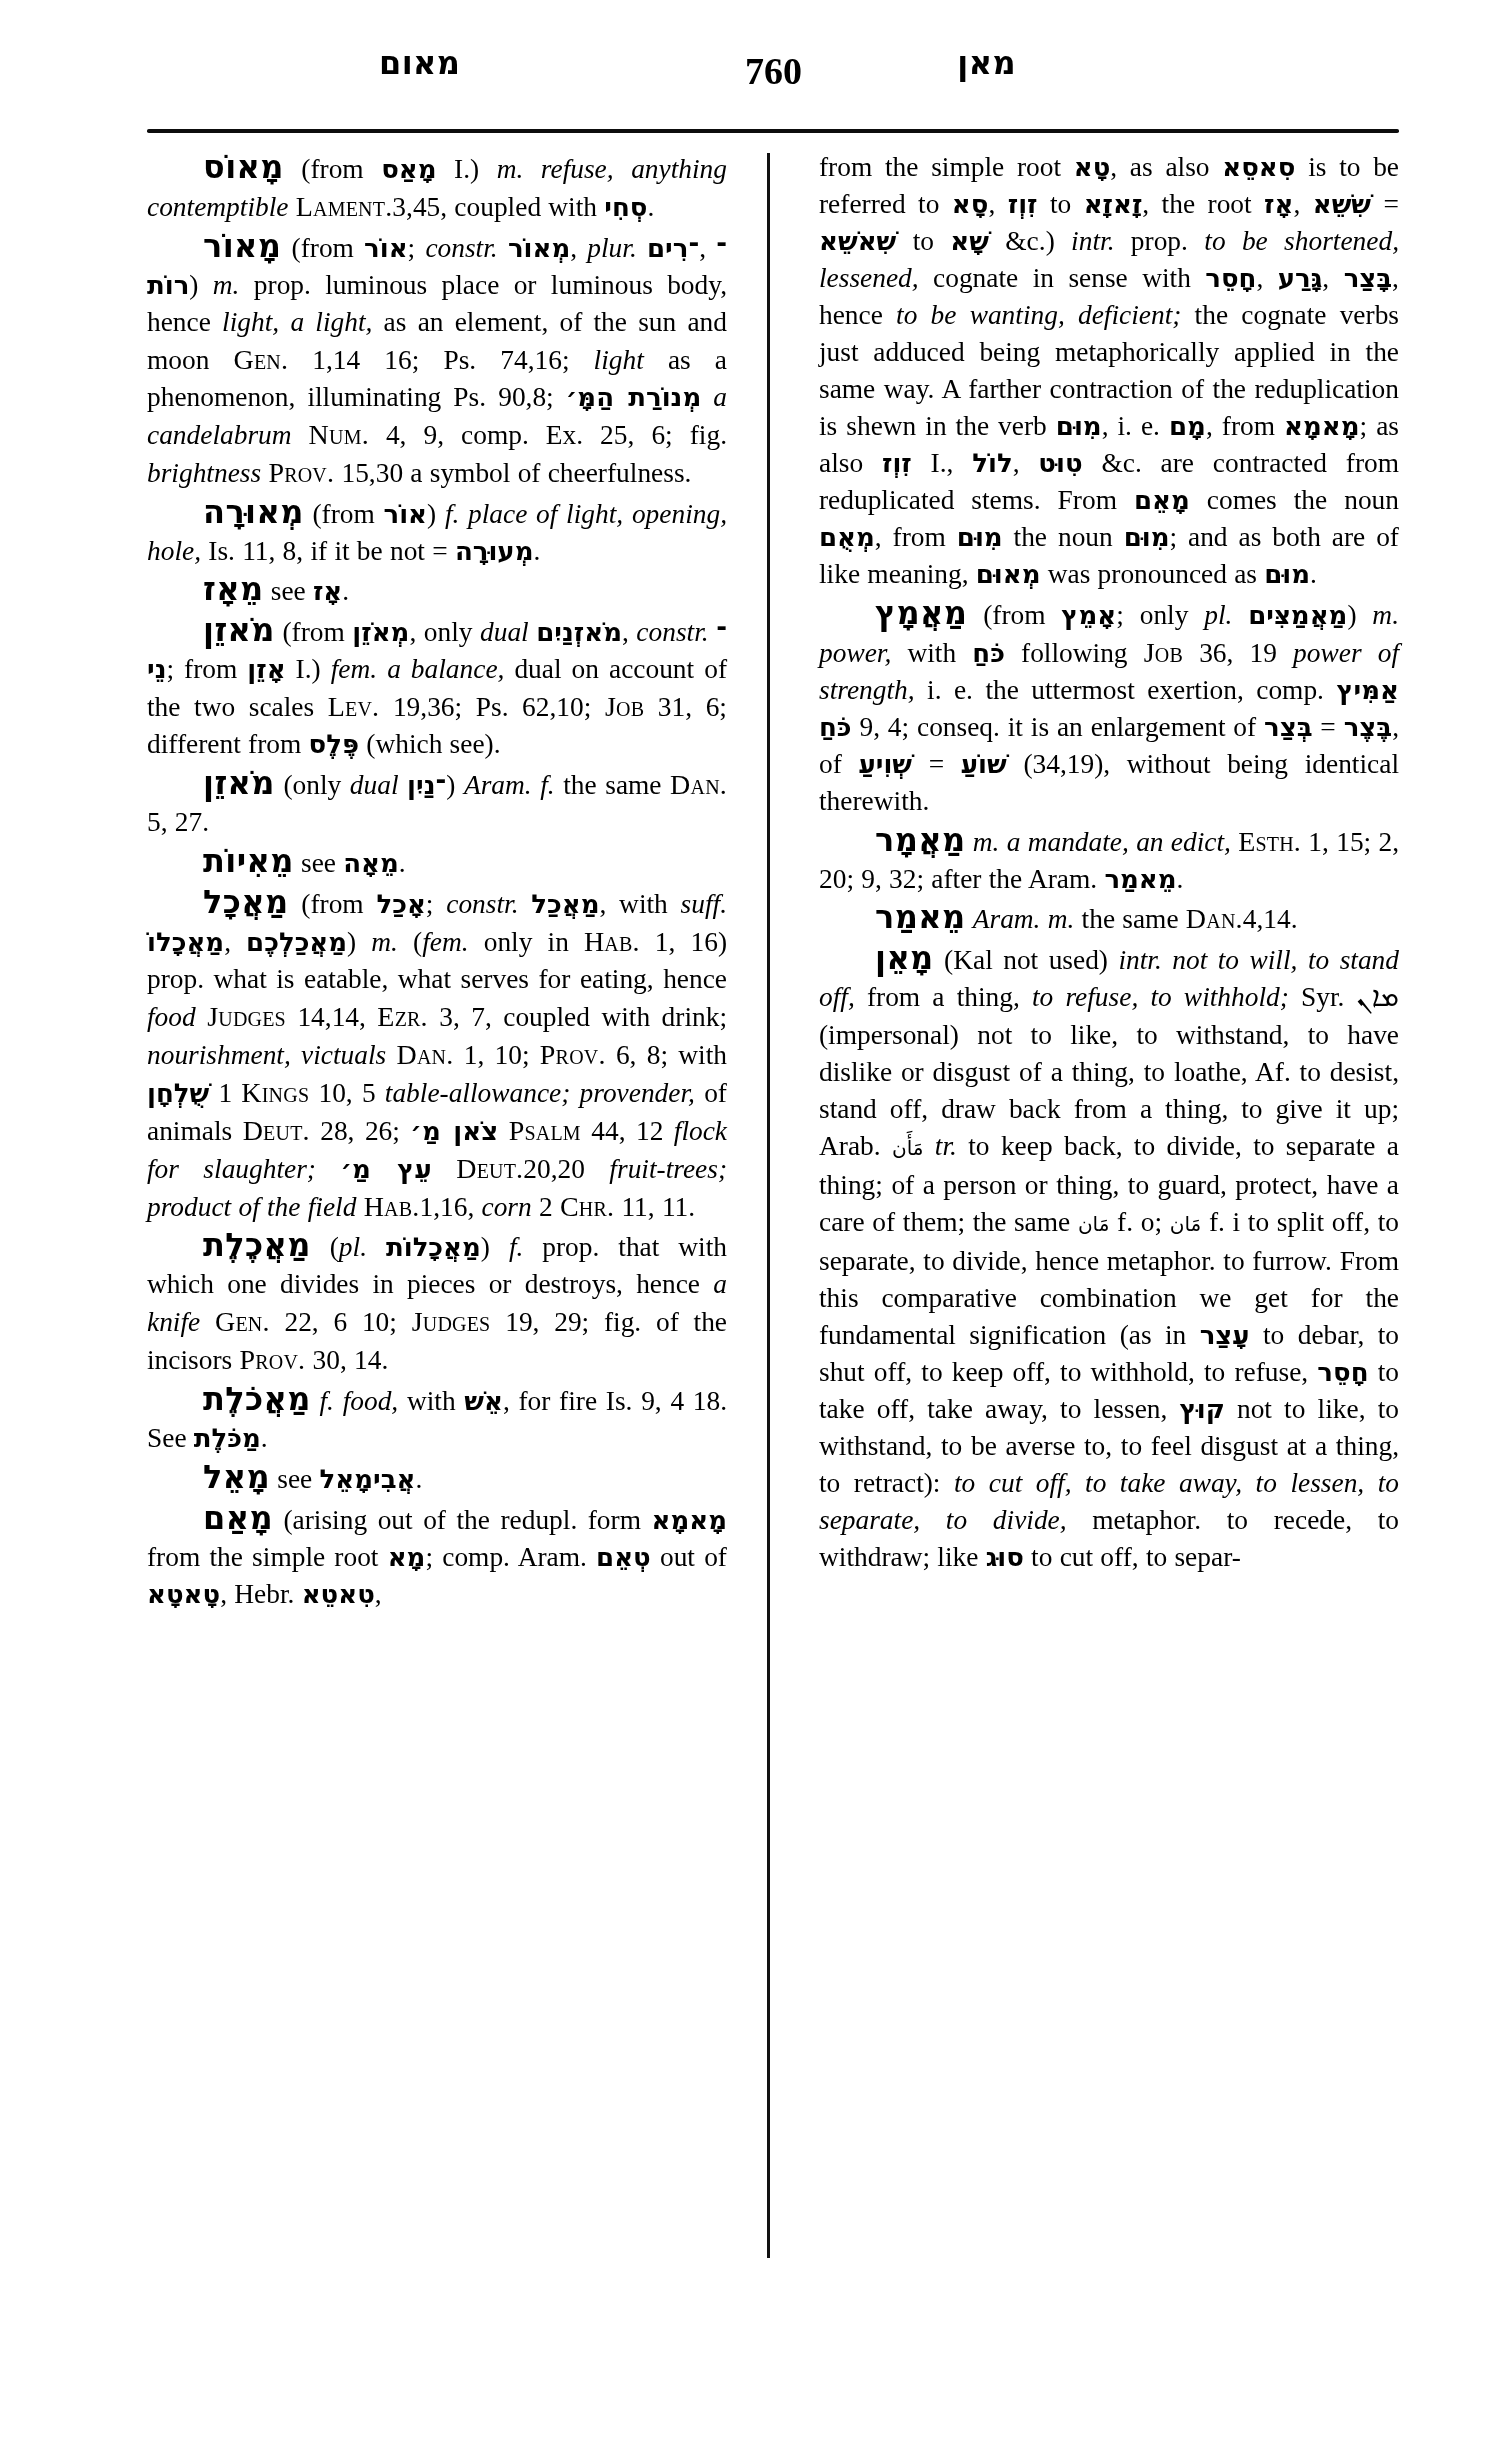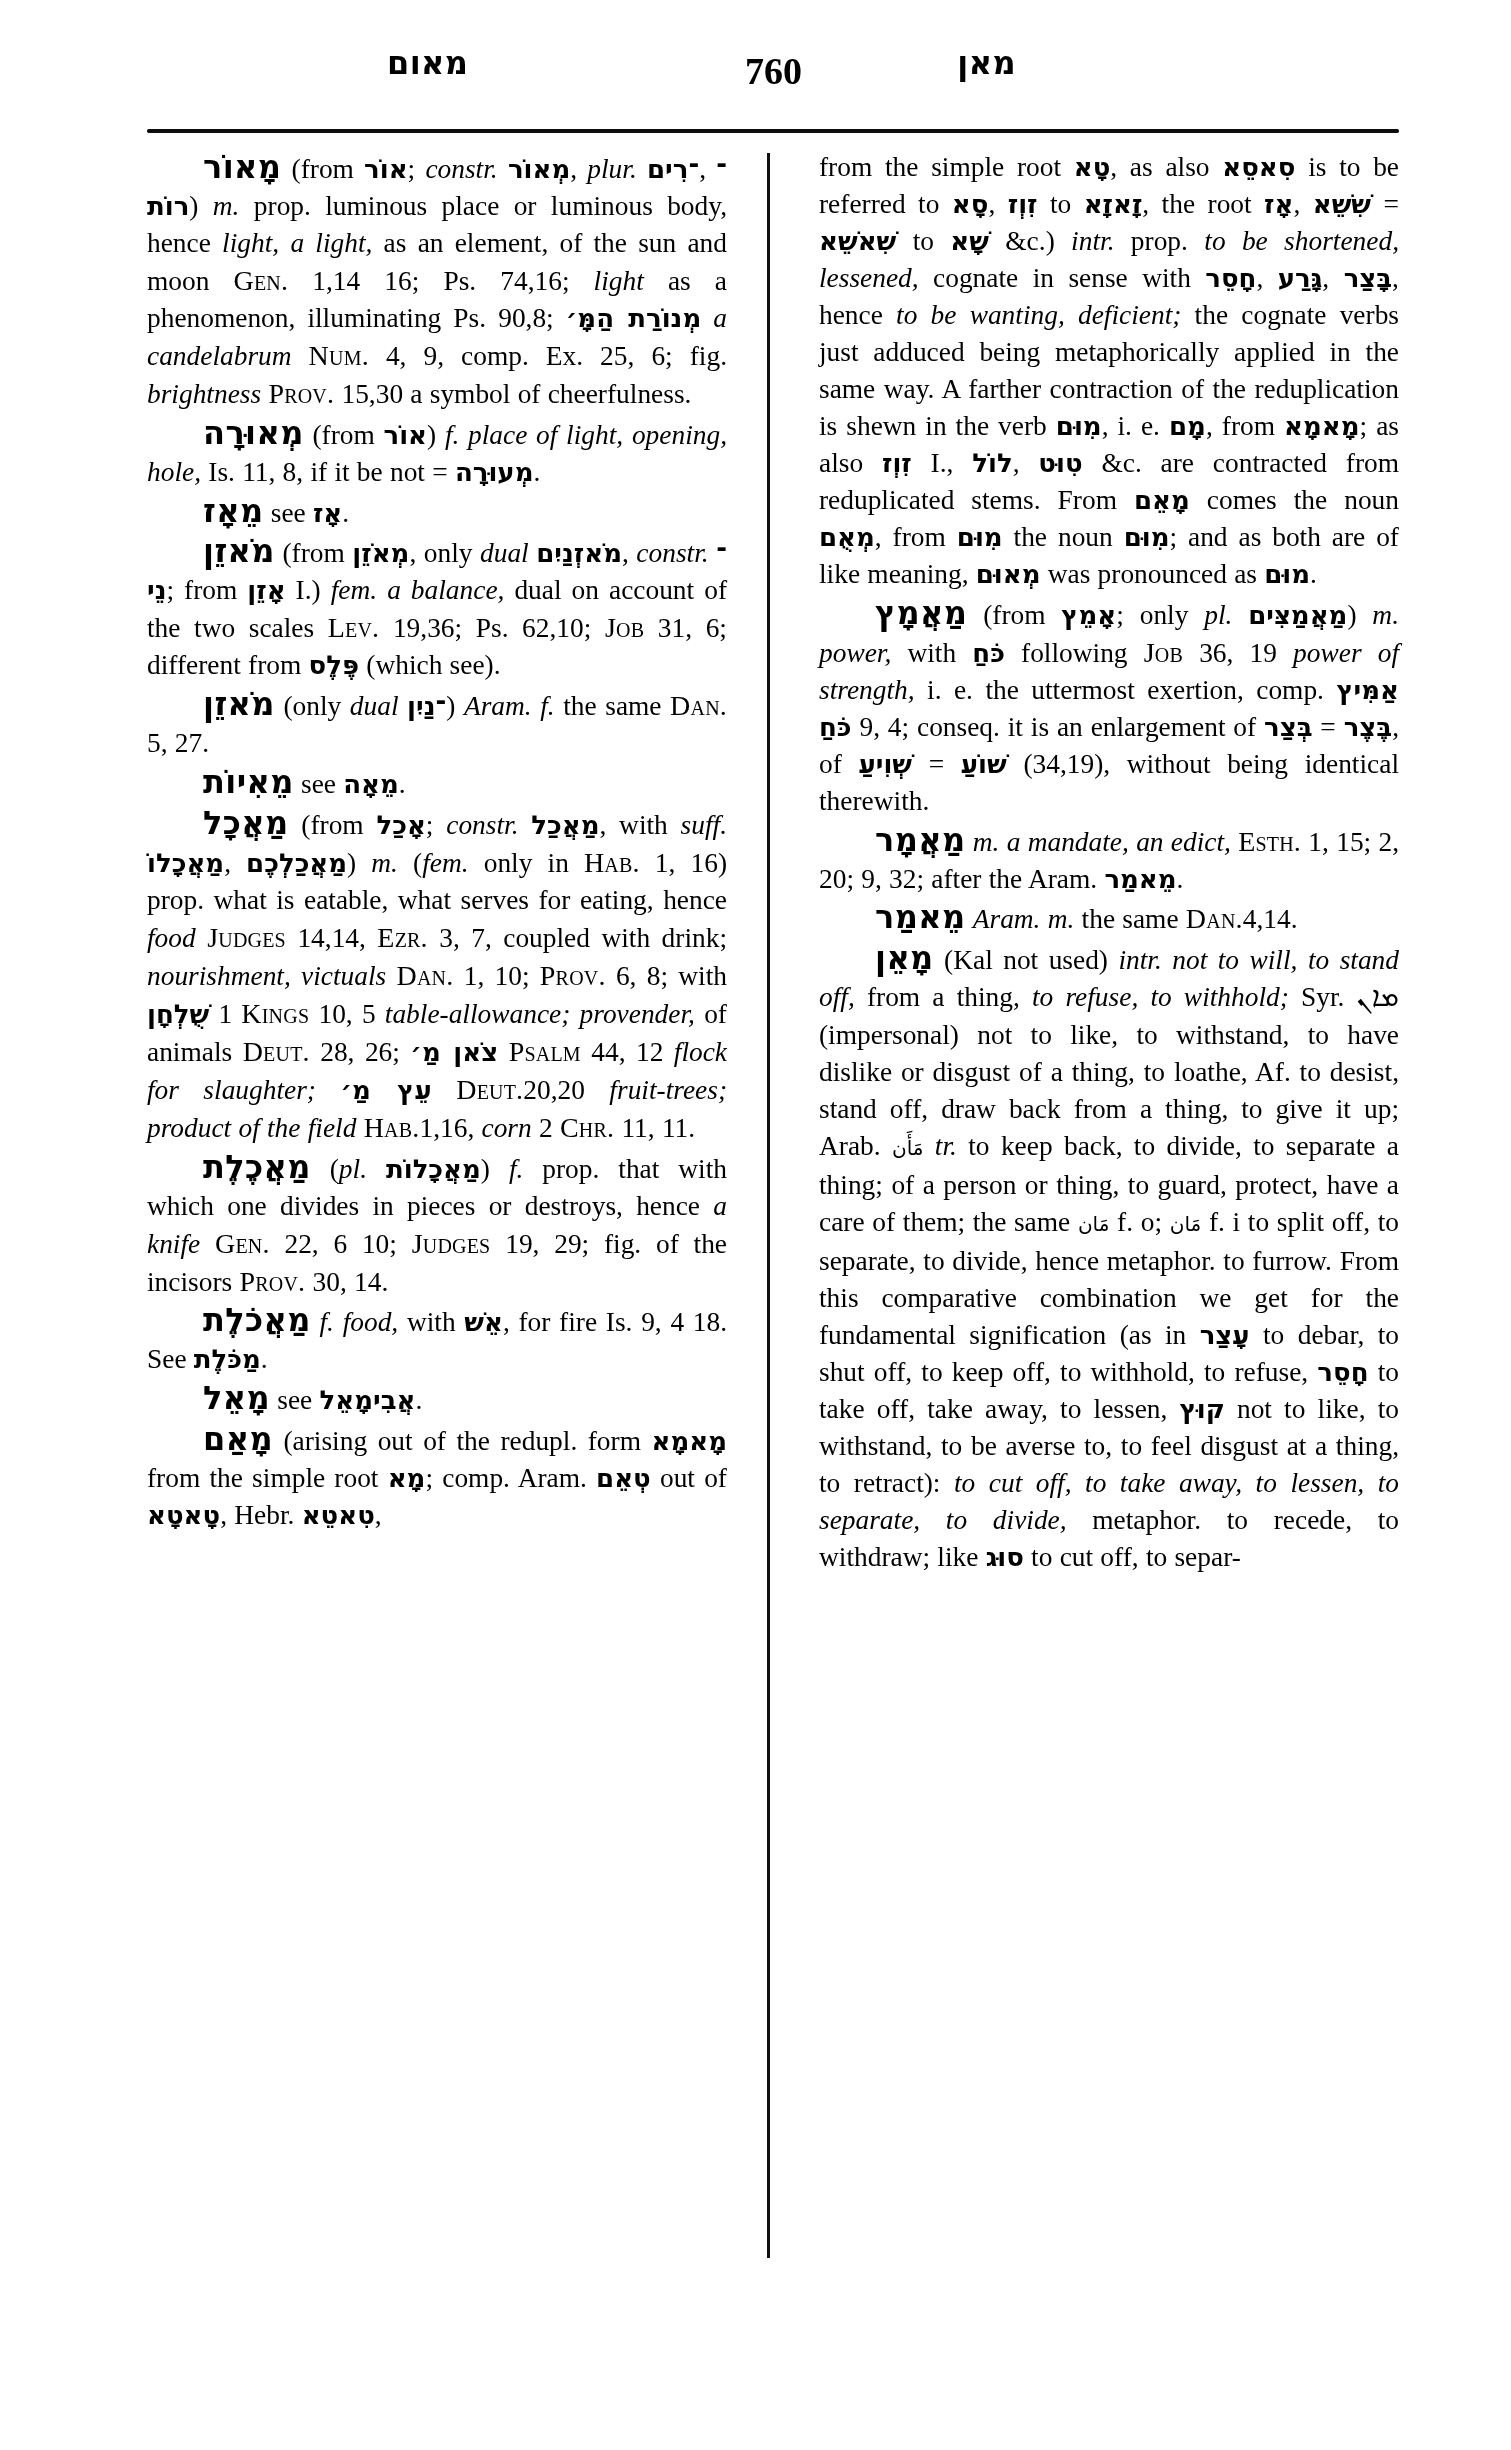--- a/index.html
+++ b/index.html
@@ -33,21 +33,21 @@
     height: 63px;
   }
   .rh-left, .rh-right, .rh-page {
     position: absolute;
     top: 0;
     font-weight: 700;
     line-height: 1;
     white-space: nowrap;
   }
   .rh-left {
-    left: 243px;
+    left: 235px;
     font-size: 41px;
     font-family: "DejaVu Sans", sans-serif;
     letter-spacing: 0.9px;
   }
   .rh-right {
     right: 387px;
     font-size: 41px;
     font-family: "DejaVu Sans", sans-serif;
     letter-spacing: 0.9px;
   }
@@ -150,20 +150,21 @@
     <div class="rh-page">760</div>
     <div class="rh-right heb-lemma">מאן</div>
   </div>
 
   <div class="head-rule"></div>
 
   <div class="columns">
     <div class="col-divider"></div>
 
     <div class="col col-left">
+        <p class="entry indented"><span class="heb-lemma">מָאוֹס</span> <span>(from <span class="heb">מָאַס</span> I.) <span class="it">m. refuse, anything contemptible</span> <span class="sc">Lament.</span>3,45, coupled with <span class="heb">סְחִי</span>.</span></p>
         <p class="entry indented"><span class="heb-lemma">מָאוֹר</span> <span>(from <span class="heb">אוֹר</span>; <span class="it">constr.</span> <span class="heb">מְאוֹר</span>, <span class="it">plur.</span> <span class="heb">־רִים</span>, <span class="heb">־רוֹת</span>) <span class="it">m.</span> prop. luminous place or luminous body, hence <span class="it">light, a light,</span> as an element, of the sun and moon <span class="sc">Gen.</span> 1,14 16; Ps. 74,16; <span class="it">light</span> as a phenomenon, illuminating Ps. 90,8; <span class="heb">מְנוֹרַת הַמָּ׳</span> <span class="it">a candelabrum</span> <span class="sc">Num.</span> 4, 9, comp. Ex. 25, 6; fig. <span class="it">brightness</span> <span class="sc">Prov.</span> 15,30 a symbol of cheerfulness.</span></p>
         <p class="entry indented"><span class="heb-lemma">מְאוּרָה</span> <span>(from <span class="heb">אוֹר</span>) <span class="it">f. place of light, opening, hole,</span> Is. 11, 8, if it be not = <span class="heb">מְעוּרָה</span>.</span></p>
         <p class="entry indented"><span class="heb-lemma">מֵאָז</span> <span>see <span class="heb">אָז</span>.</span></p>
         <p class="entry indented"><span class="heb-lemma">מֹאזֵן</span> <span>(from <span class="heb">מְאֹזֵן</span>, only <span class="it">dual</span> <span class="heb">מֹאזְנַיִם</span>, <span class="it">constr.</span> <span class="heb">־נֵי</span>; from <span class="heb">אָזֵן</span> I.) <span class="it">fem. a balance,</span> dual on account of the two scales <span class="sc">Lev.</span> 19,36; Ps. 62,10; <span class="sc">Job</span> 31, 6; different from <span class="heb">פֶּלֶס</span> (which see).</span></p>
         <p class="entry indented"><span class="heb-lemma">מֹאזֵן</span> <span>(only <span class="it">dual</span> <span class="heb">־נַיִן</span>) <span class="it">Aram. f.</span> the same <span class="sc">Dan.</span> 5, 27.</span></p>
         <p class="entry indented"><span class="heb-lemma">מֵאִיוֹת</span> <span>see <span class="heb">מֵאָה</span>.</span></p>
         <p class="entry indented"><span class="heb-lemma">מַאֲכָל</span> <span>(from <span class="heb">אָכַל</span>; <span class="it">constr.</span> <span class="heb">מַאֲכַל</span>, with <span class="it">suff.</span> <span class="heb">מַאֲכָלוֹ</span>, <span class="heb">מַאֲכַלְכֶם</span>) <span class="it">m.</span> (<span class="it">fem.</span> only in <span class="sc">Hab.</span> 1, 16) prop. what is eatable, what serves for eating, hence <span class="it">food</span> <span class="sc">Judges</span> 14,14, <span class="sc">Ezr.</span> 3, 7, coupled with drink; <span class="it">nourishment, victuals</span> <span class="sc">Dan.</span> 1, 10; <span class="sc">Prov.</span> 6, 8; with <span class="heb">שֻׁלְחָן</span> 1 <span class="sc">Kings</span> 10, 5 <span class="it">table-allowance; provender,</span> of animals <span class="sc">Deut.</span> 28, 26; <span class="heb">צֹאן מַ׳</span> <span class="sc">Psalm</span> 44, 12 <span class="it">flock for slaughter;</span> <span class="heb">עֵץ מַ׳</span> <span class="sc">Deut.</span>20,20 <span class="it">fruit-trees; product of the field</span> <span class="sc">Hab.</span>1,16, <span class="it">corn</span> 2 <span class="sc">Chr.</span> 11, 11.</span></p>
         <p class="entry indented"><span class="heb-lemma">מַאֲכֶלֶת</span> <span>(<span class="it">pl.</span> <span class="heb">מַאֲכָלוֹת</span>) <span class="it">f.</span> prop. that with which one divides in pieces or destroys, hence <span class="it">a knife</span> <span class="sc">Gen.</span> 22, 6 10; <span class="sc">Judges</span> 19, 29; fig. of the incisors <span class="sc">Prov.</span> 30, 14.</span></p>
         <p class="entry indented"><span class="heb-lemma">מַאֲכֹלֶת</span> <span><span class="it">f. food,</span> with <span class="heb">אֵשׁ</span>, for fire Is. 9, 4 18. See <span class="heb">מַכֹּלֶת</span>.</span></p>
         <p class="entry indented"><span class="heb-lemma">מָאֵל</span> <span>see <span class="heb">אֲבִימָאֵל</span>.</span></p>

